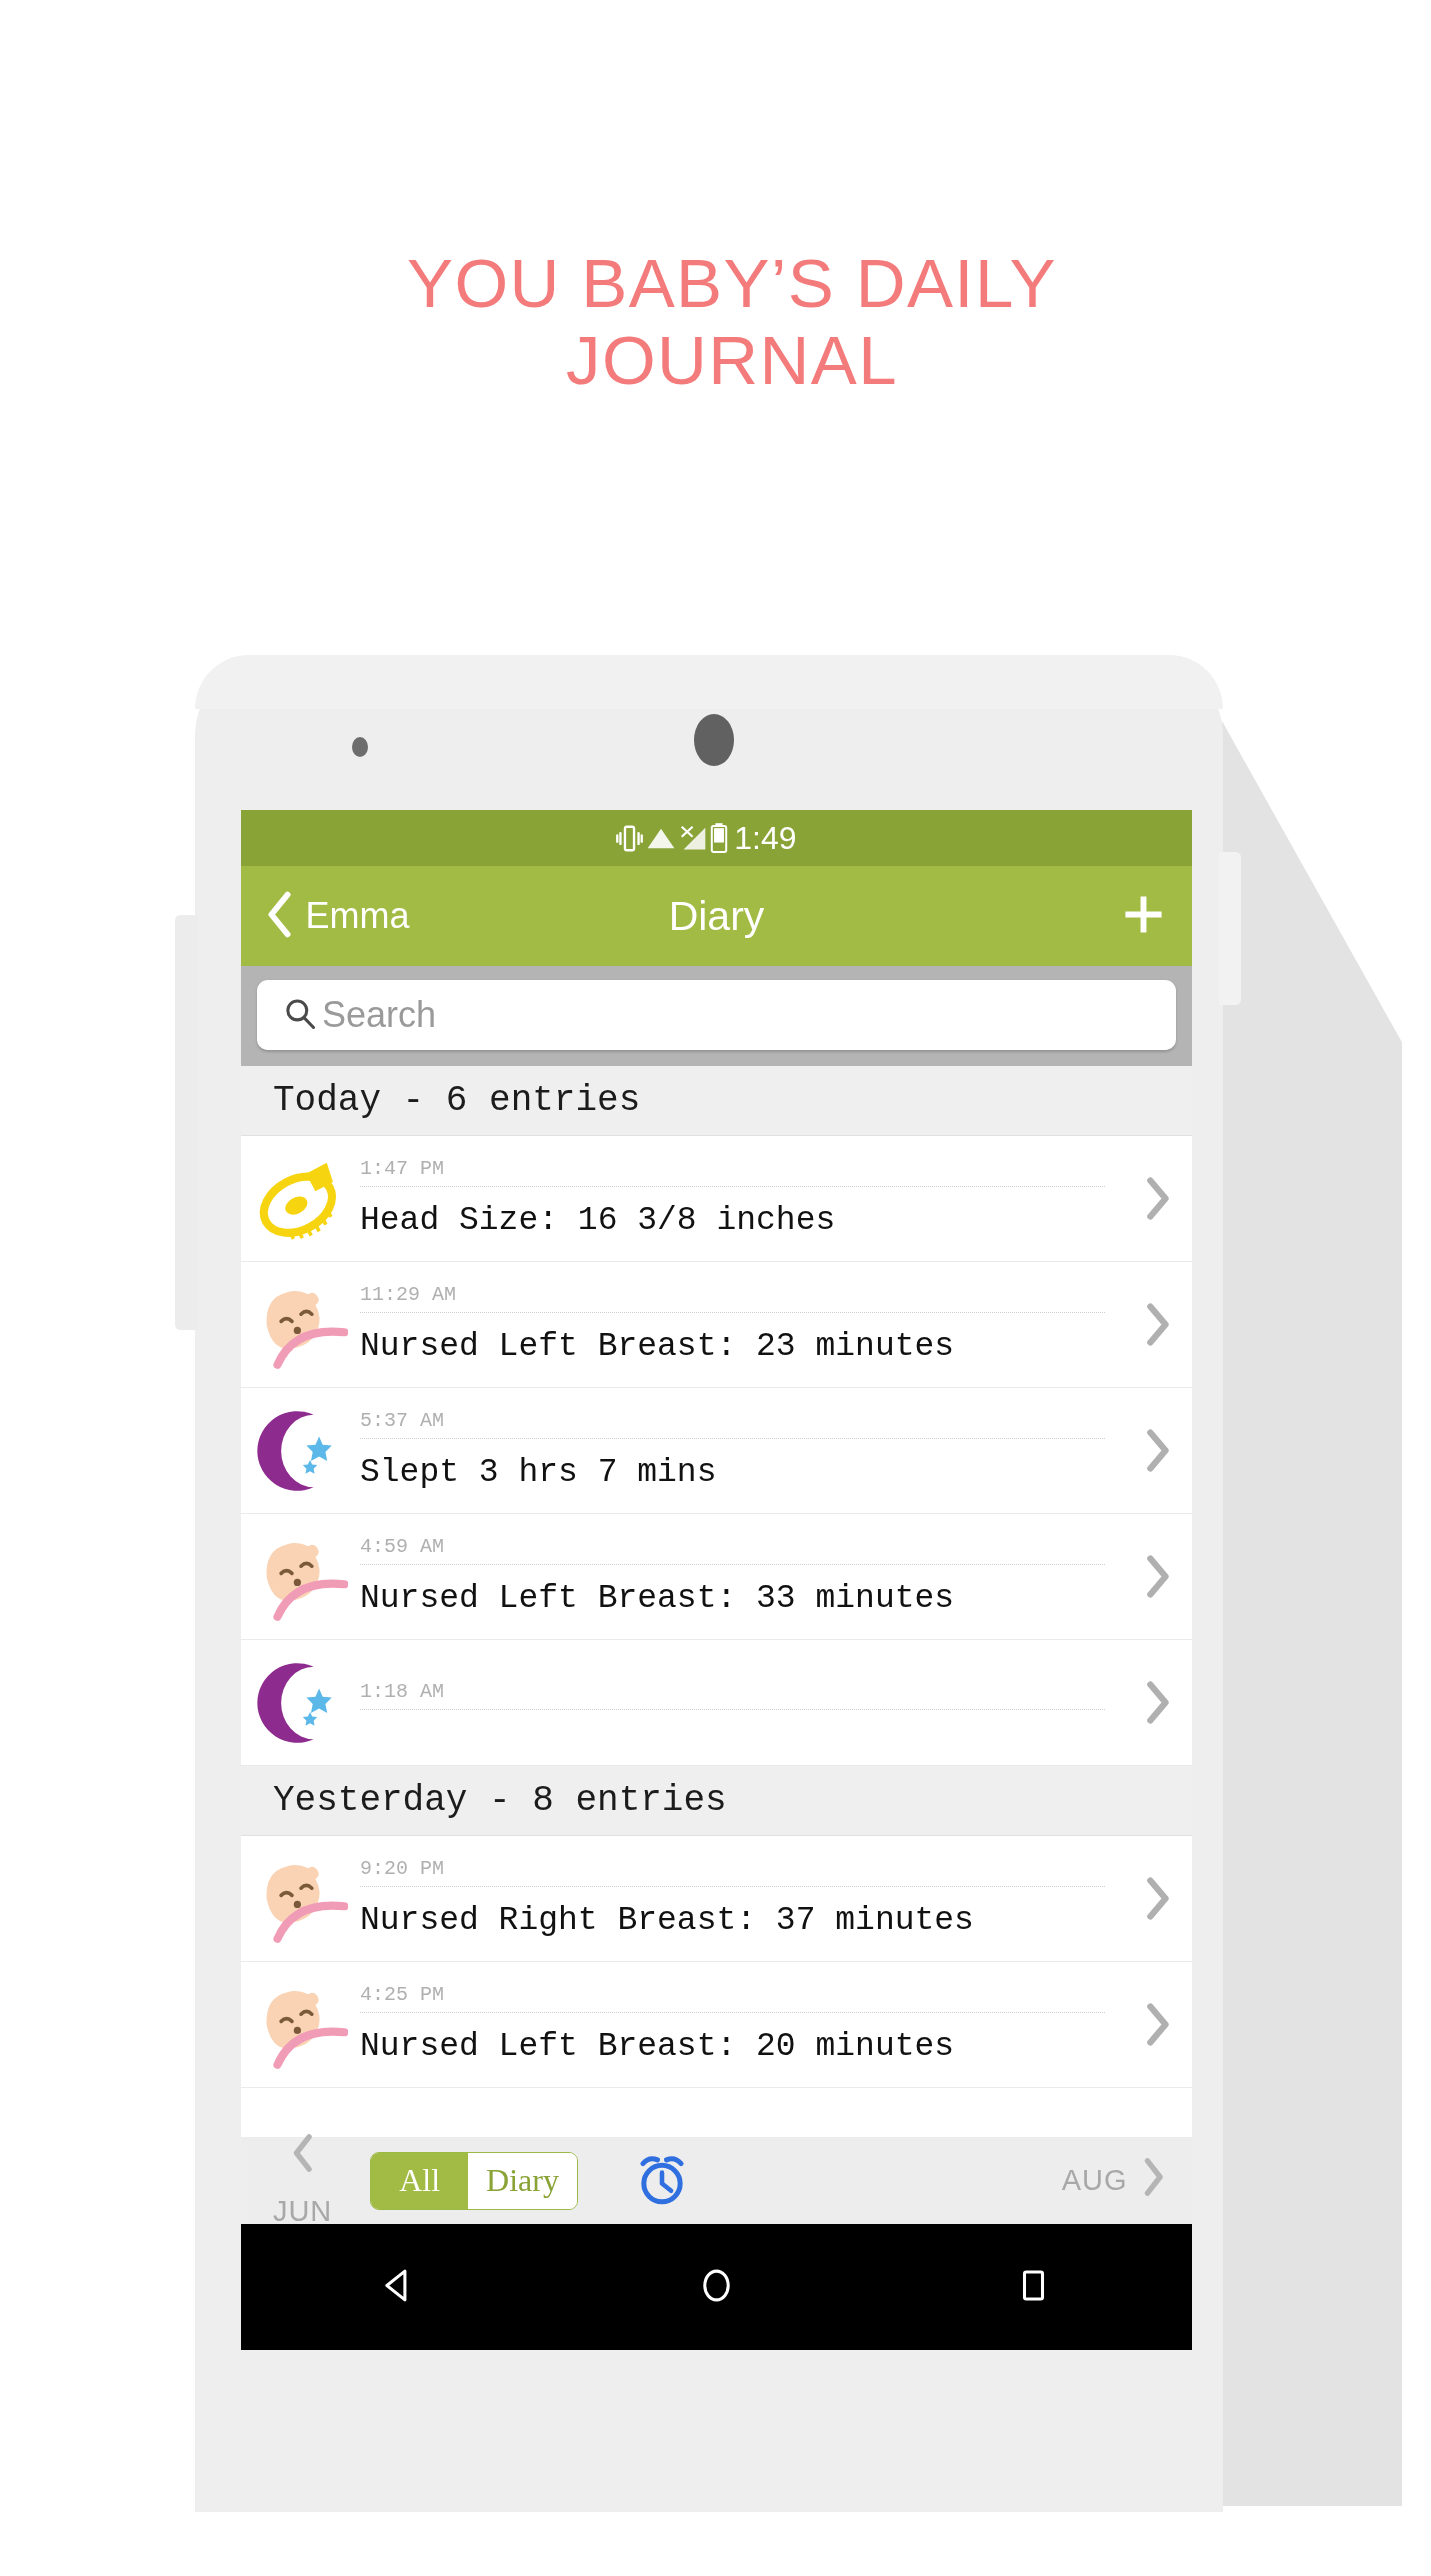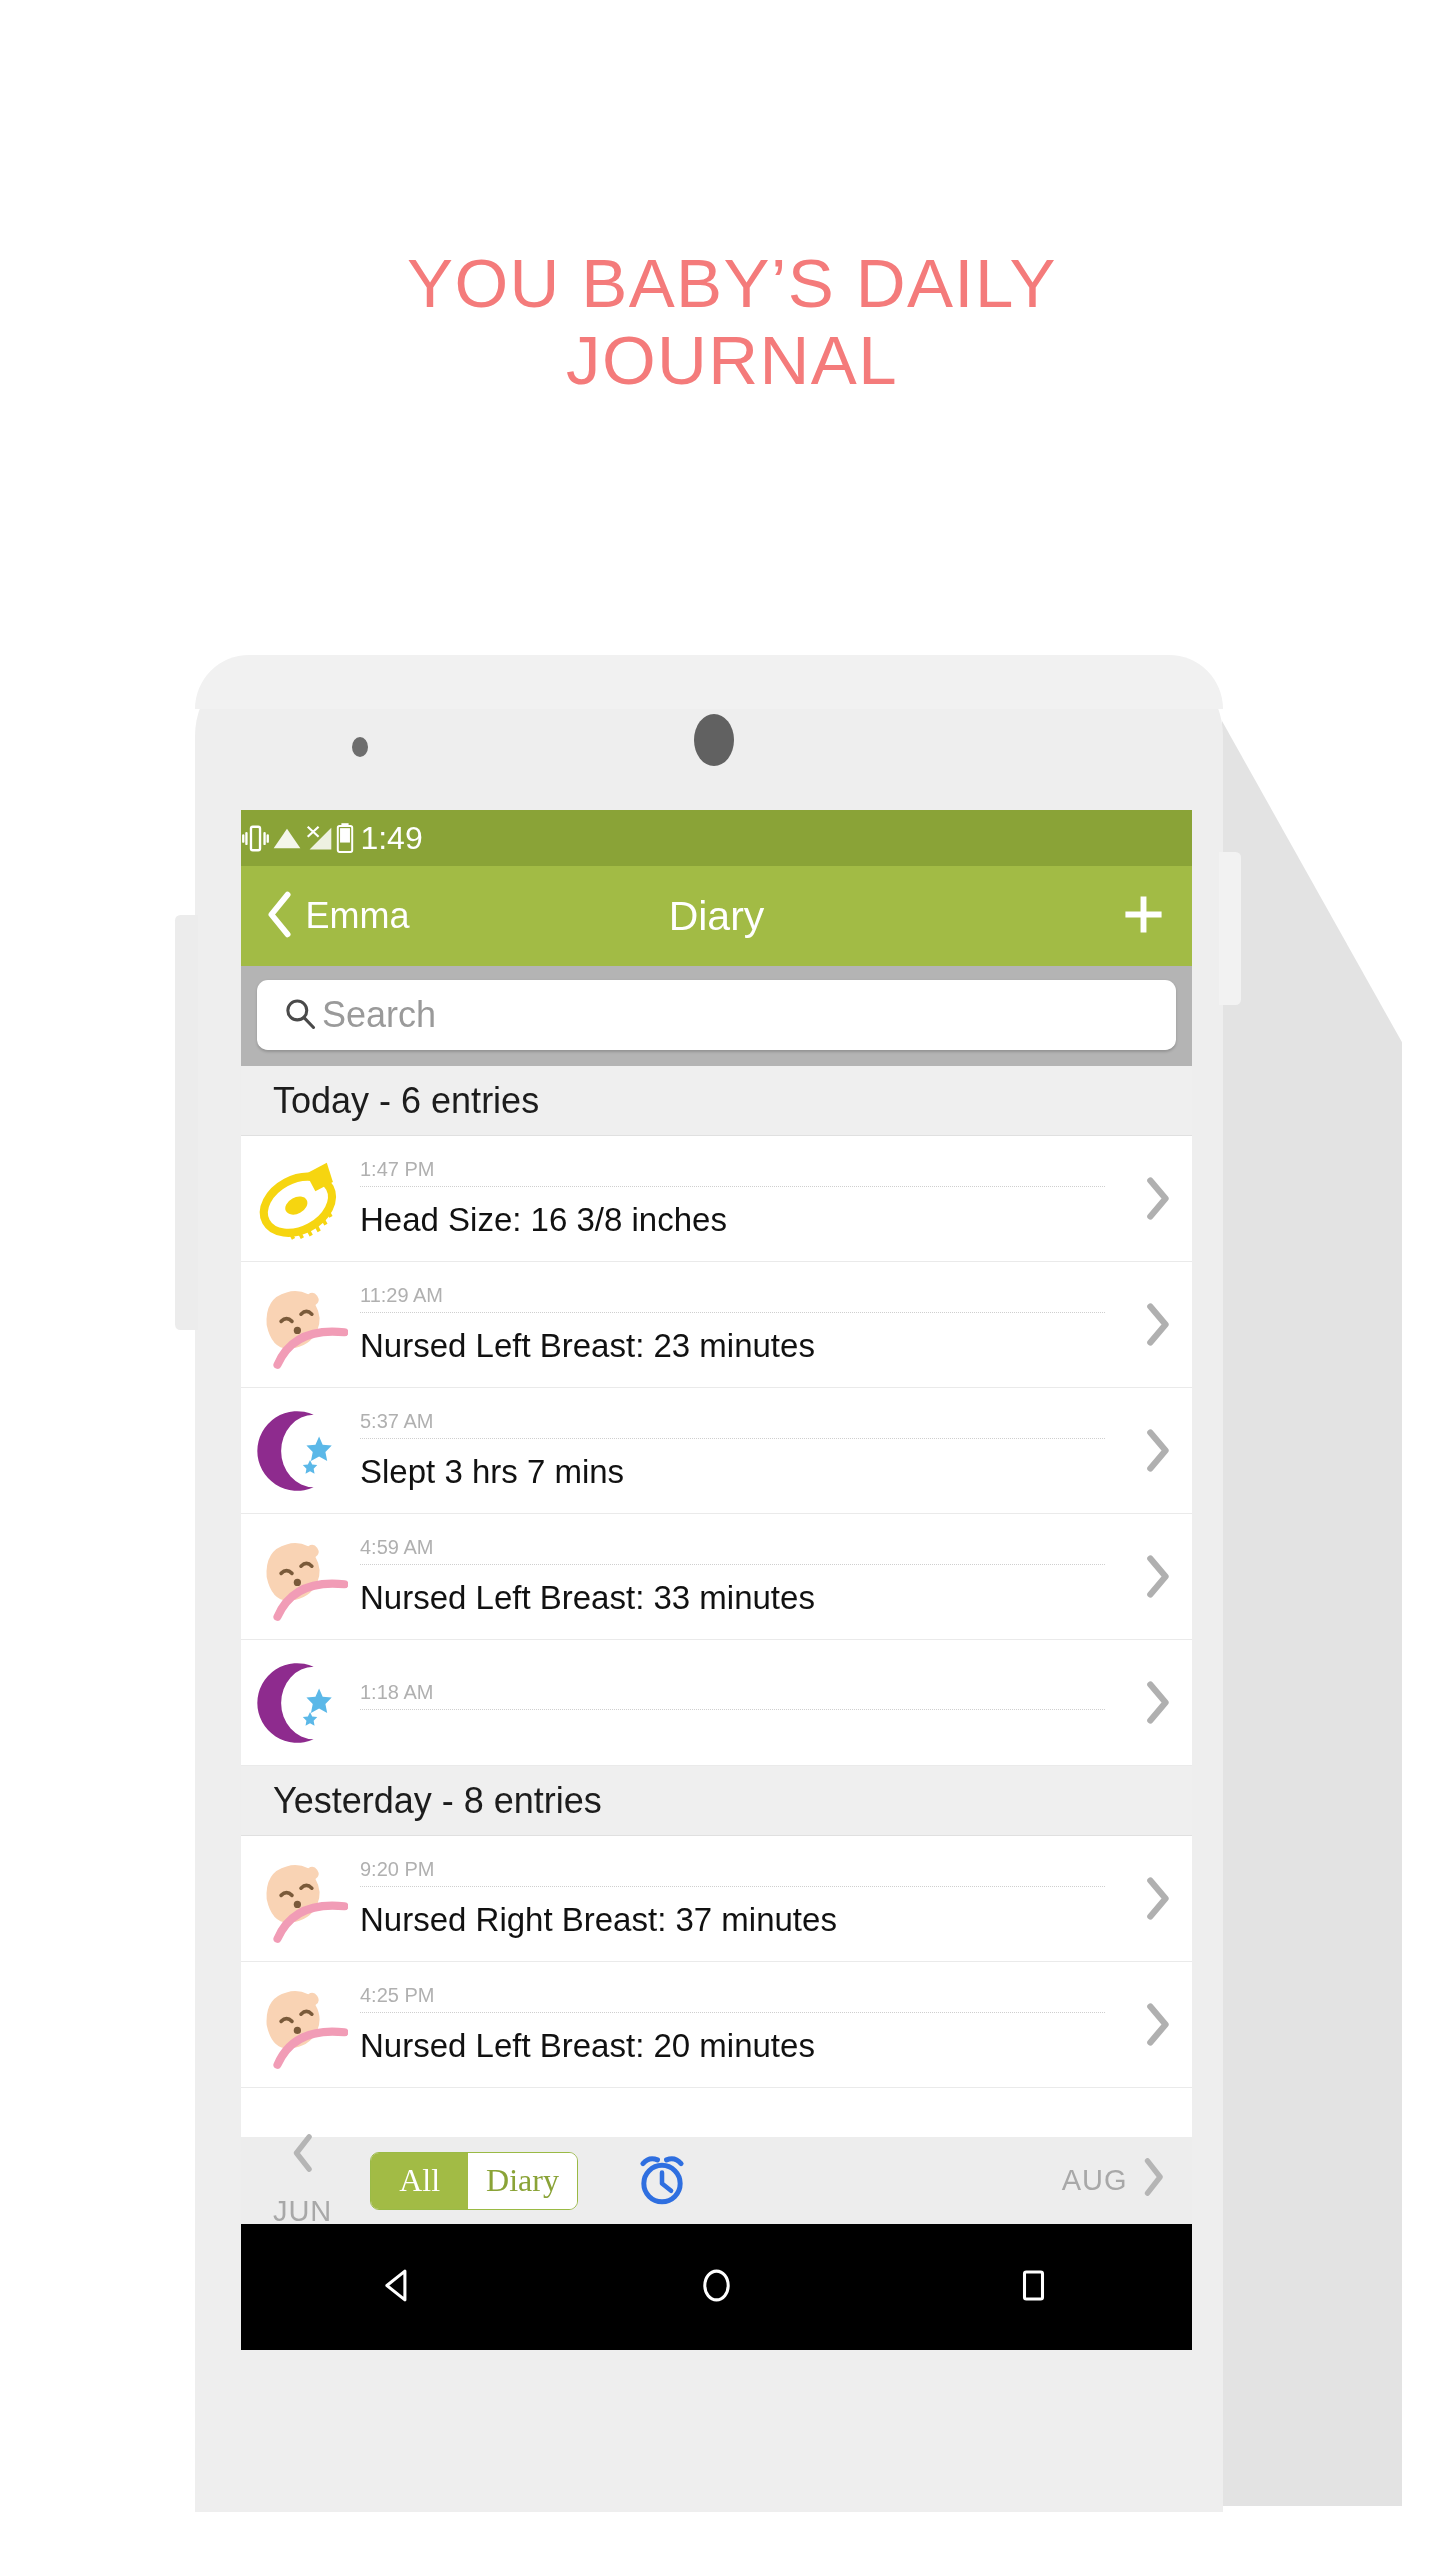--- a/index.html
+++ b/index.html
@@ -90,21 +90,21 @@
     overflow: hidden;
     z-index: 5;
   }
 
   
   .status-bar {
     height: 56px;
     background: #8aa337;
     display: flex;
     align-items: center;
-    justify-content: flex-start;
+    justify-content: center;
     padding-right: 21.6px;
     gap: 1px;
   }
   .status-bar .sicon { display: flex; align-items: center; }
   .status-time {
     color: #fff;
     font-size: 32px;
     font-weight: 400;
     letter-spacing: 0px;
     margin-left: 5.4px;
@@ -157,21 +157,21 @@
     padding: 0 25px;
     gap: 4px;
     box-shadow: 0 1.8px 2.7px rgba(0,0,0,.18);
   }
   .search-placeholder {
     color: #9a9a9a;
     font-size: 36px;
   }
 
   
-  .list { background:#fff; }
+  .list { background:#fff;font-family:Liberation Mono, monospace; }
   .section-header {
     background: #efefef;
     height: 70px;
     display: flex;
     align-items: center;
     padding-left: 32px;
     color: #1c1c1c;
     font-size: 36px;
     border-bottom: 0.9px solid #e0e0e0;
   }

